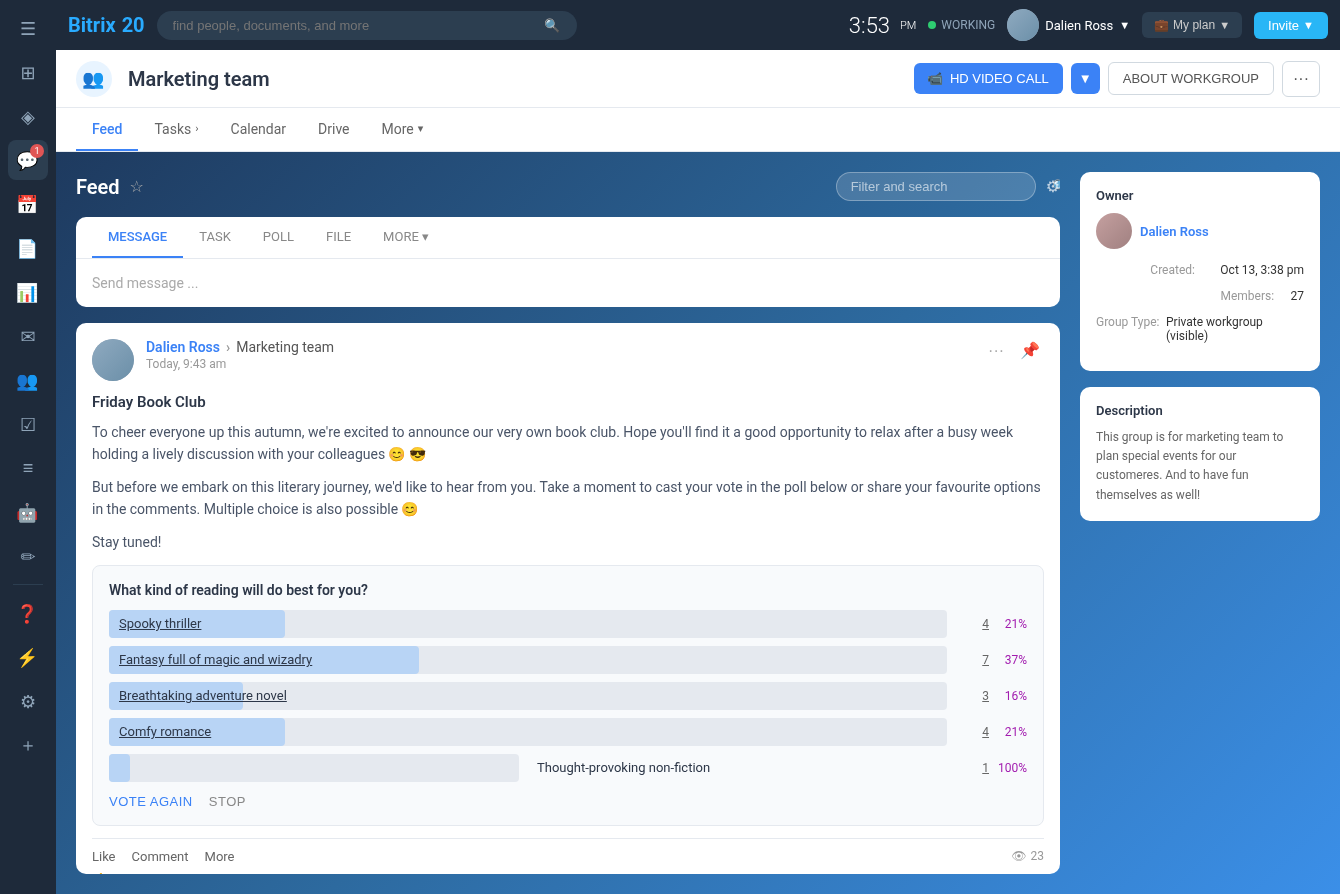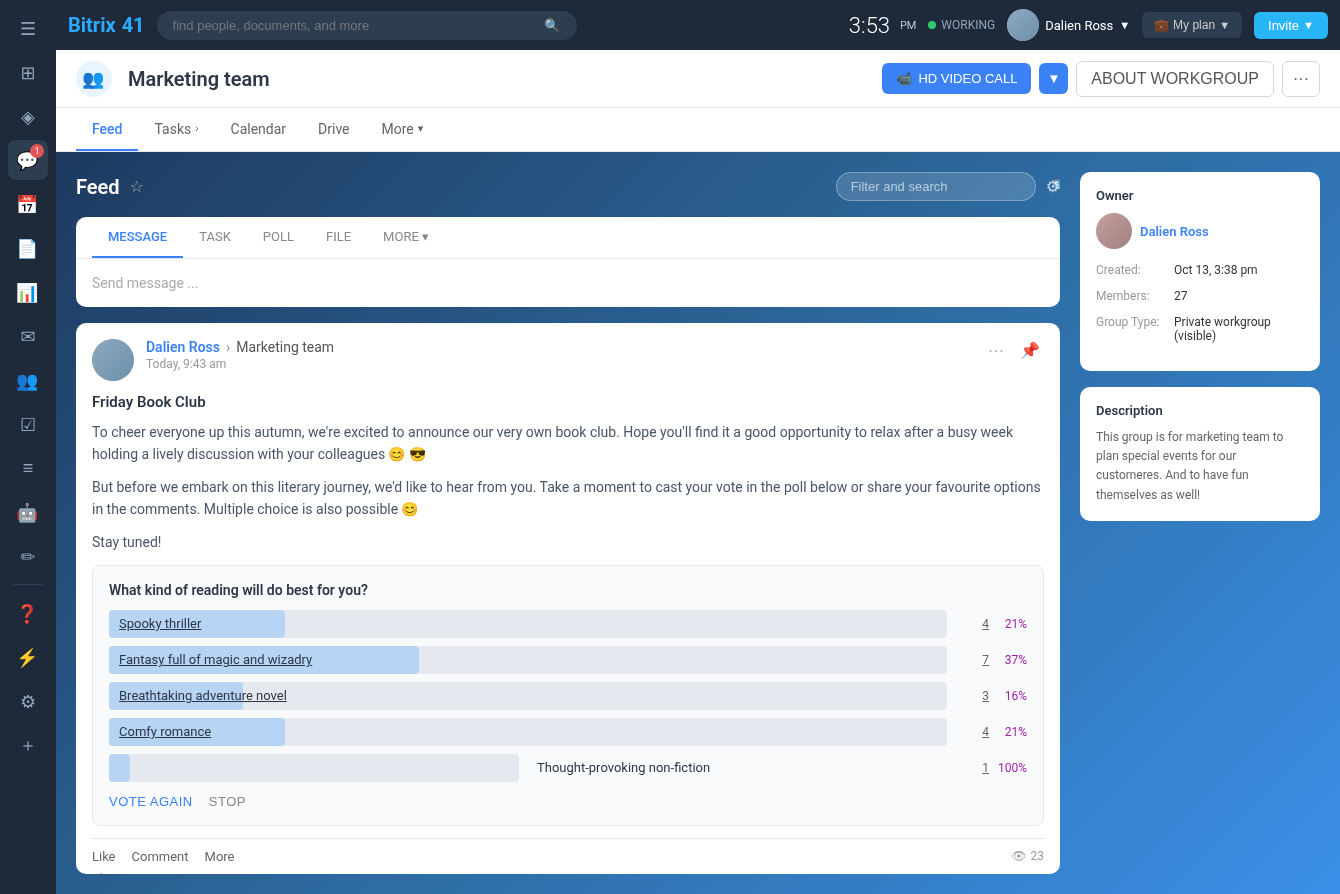--- a/index.html
+++ b/index.html
@@ -208,21 +208,21 @@
       padding: 8px 8px;
       font-size: 13px;
       cursor: pointer;
     }
     .btn-about {
       background: #fff;
       color: #555;
       border: 1px solid #d1d9e0;
       border-radius: 6px;
       padding: 8px 14px;
-      font-size: 16px;
+      font-size: 13px;
       cursor: pointer;
     }
     .btn-more-dots {
       background: #fff;
       color: #555;
       border: 1px solid #d1d9e0;
       border-radius: 6px;
       padding: 8px 10px;
       font-size: 16px;
       cursor: pointer;
@@ -514,21 +514,22 @@
       gap: 16px;
     }
     .info-card {
       background: #fff;
       border-radius: 10px;
       padding: 16px;
     }
     .info-row {
       display: flex;
       margin-bottom: 12px;
-      gap: 8px;
+      gap: 0;
+      justify-content: flex-end;
     }
     .info-label {
       font-size: 12px;
       color: #999;
       min-width: 70px;
     }
     .info-value {
       font-size: 12px;
       color: #333;
     }
@@ -589,21 +590,21 @@
   <div class="sidebar-icon">⚡</div>
   <div class="sidebar-icon">⚙</div>
   <div class="sidebar-icon">＋</div>
 </div>
 
 <div class="main-content">
 
   <div class="topnav">
     <div class="topnav-logo">
       <span>Bitrix</span>
-        <span style="color:#29abff"> 41</span>
+        <span style="color:#29abff"> 20</span>
     </div>
     <div class="topnav-search">
       <input type="text" placeholder="find people, documents, and more" style="">
       <span style="color:#8fa4b8">🔍</span>
     </div>
     <div class="topnav-time">
       <span>3:53</span>
         <sup style="font-size:11px;margin-left:2px">PM</sup>
     </div>
     <div class="topnav-working">

